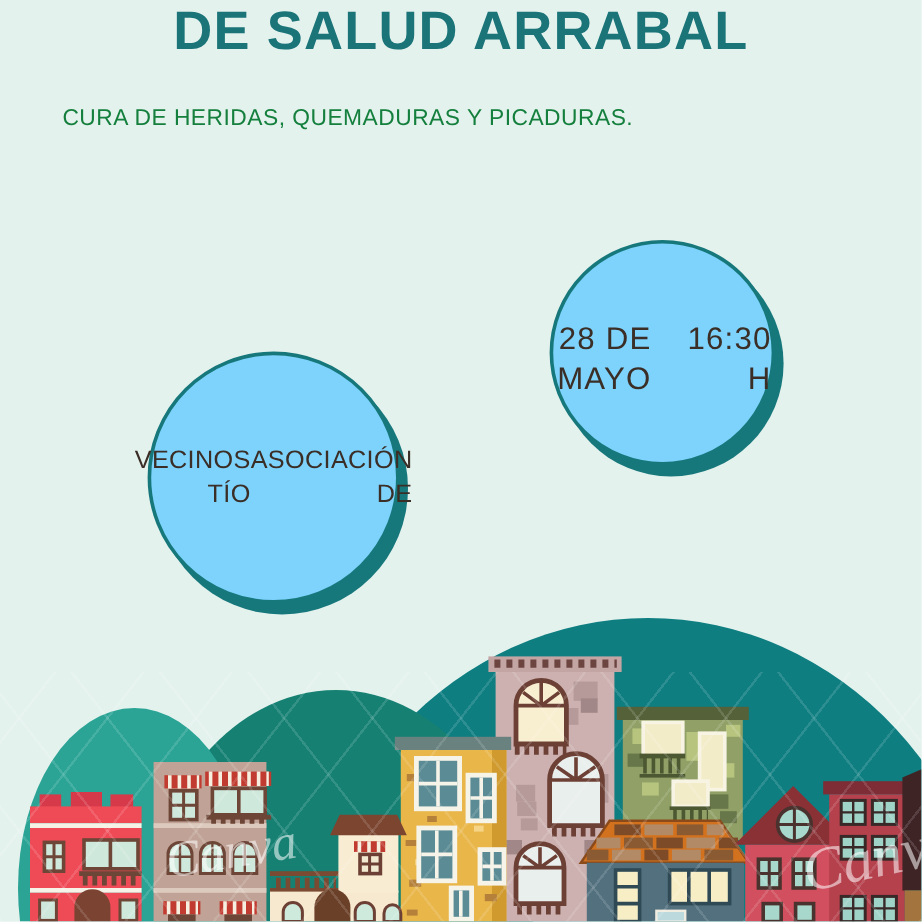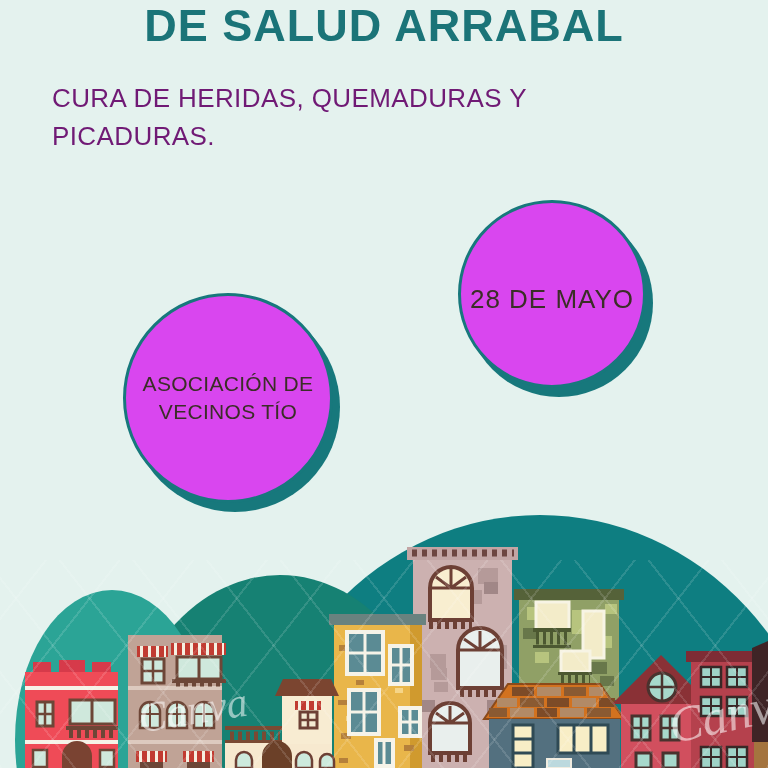--- a/index.html
+++ b/index.html
@@ -9,28 +9,28 @@
   }
   
   .title{
     position:absolute;top:-27px;left:0;width:768px;text-align:center;
     font-size:45px;line-height:45px;font-weight:700;letter-spacing:1px;
     color:#1b7478;white-space:nowrap;
   }
   
   .description{
     position:absolute;left:52px;top:80px;width:640px;
-    color:#701a75;font-size:26px;line-height:37.5px;letter-spacing:.4px;
+    color:#15803d;font-size:19px;line-height:37.5px;letter-spacing:.4px;
     font-weight:400;
   }
   
   .circle{
-    position:absolute;border-radius:50%;background:#d946ef;
+    position:absolute;border-radius:50%;background:#7dd3fc;
     border:3px solid #17787c;box-shadow:7px 9px 0 0 #17787c;
-    display:flex;flex-direction:column;align-items:center;justify-content:center;
+    display:flex;align-items:center;justify-content:center;
     color:#3b2e27;text-align:right;box-sizing:border-box;
   }
   .circle-date{left:458px;top:200px;width:188px;height:188px;
     font-size:26px;line-height:33px;letter-spacing:1px;padding-top:10px;}
   .circle-date .time{padding-left:30px;}
   .circle-location{left:123px;top:293px;width:210px;height:210px;
     font-size:21px;line-height:28.5px;letter-spacing:.3px;}
   
   .scene{position:absolute;left:0;top:0;width:768px;height:768px;pointer-events:none;}
   .hatch{
@@ -53,25 +53,26 @@
 <div class="poster">
 
   <h1 class="title">DE SALUD ARRABAL</h1>
 
   <div class="description">
     <div>CURA DE HERIDAS, QUEMADURAS Y PICADURAS.</div>
   </div>
 
   <div class="circle circle-date">
     <div>28 DE MAYO</div>
+    <div class="time">16:30 H</div>
   </div>
 
   <div class="circle circle-location">
+    <div>VECINOS TÍO</div>
     <div>ASOCIACIÓN DE</div>
-    <div>VECINOS TÍO</div>
   </div>
 
   <svg class="scene" viewBox="0 0 768 768" xmlns="http://www.w3.org/2000/svg">
 
     <g>
       <ellipse cx="540" cy="830" rx="292" ry="315" fill="#0e7e81"></ellipse>
       <ellipse cx="280" cy="790" rx="165" ry="215" fill="#168173"></ellipse>
       <ellipse cx="112" cy="740" rx="97" ry="150" fill="#2ba496"></ellipse>
     </g>
 

